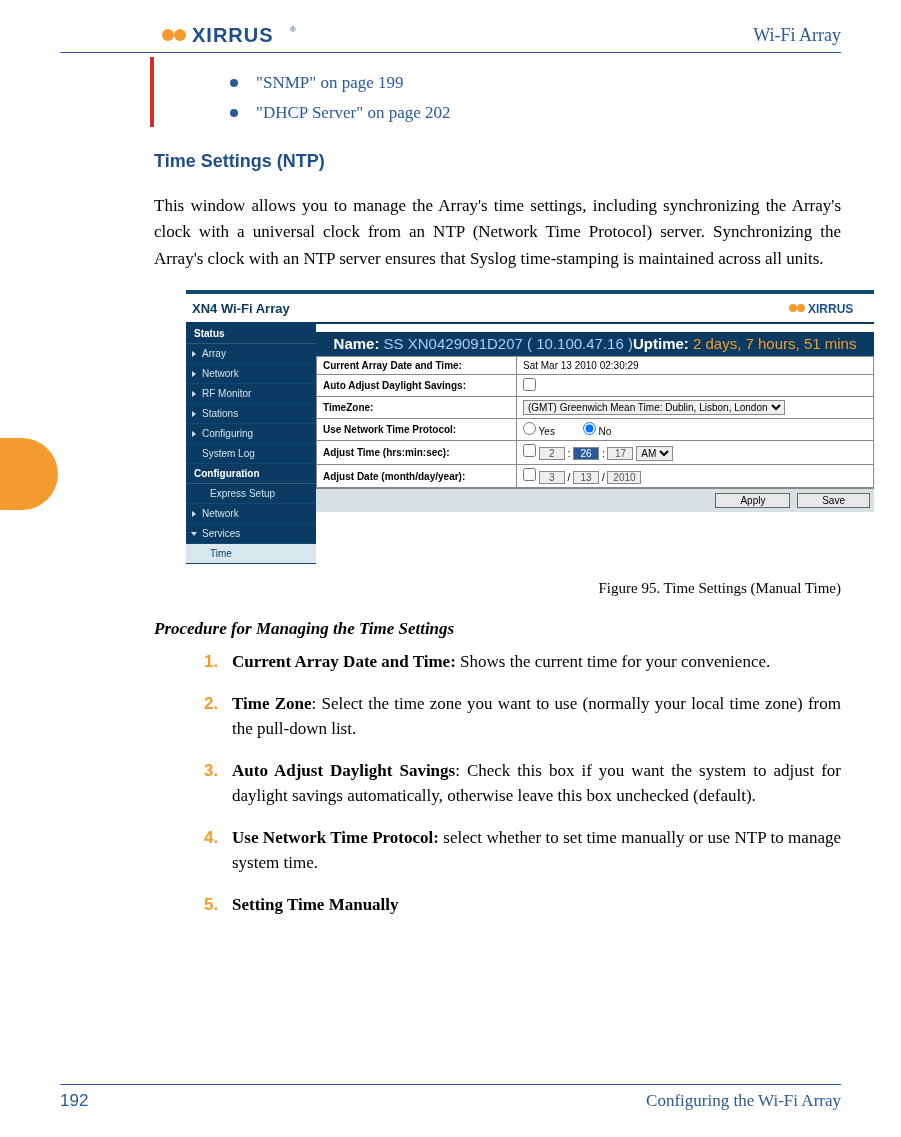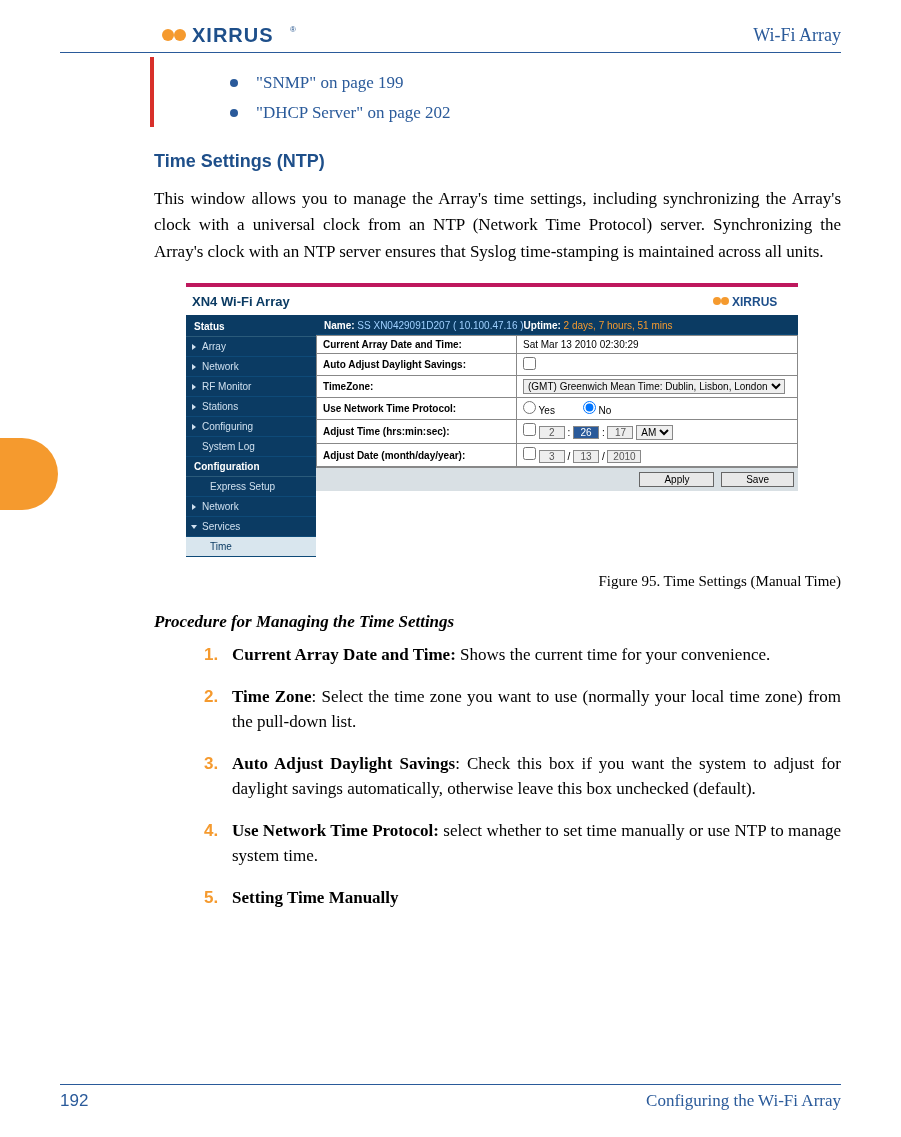--- a/index.html
+++ b/index.html
@@ -67,21 +67,21 @@
   .bullet-list a {
     color: #2a5a9a;
     text-decoration: none;
     font-size: 17px;
   }
   .section-heading {
     color: #1e4f8a;
     font-family: Arial, sans-serif;
     font-weight: bold;
     font-size: 18px;
-    margin-bottom: 14px;
+    margin-bottom: 21px;
     margin-left: -16px;
   }
   .body-text {
     font-size: 17px;
     line-height: 1.55;
     text-align: justify;
     margin-bottom: 18px;
     margin-left: -16px;
   }
   .orange-tab {
@@ -91,24 +91,24 @@
     width: 58px;
     height: 72px;
     background: #f59a2e;
     border-radius: 0 36px 36px 0;
   }
   
   .figure-wrap {
     margin: 0 0 14px 16px;
   }
   .fig-screenshot {
-    width: 612px;
+    width: 688px;
     font-family: Arial, sans-serif;
     font-size: 10px;
-    border-top: 4px solid #be185d;
+    border-top: 4px solid #0c4a6e;
   }
   .fig-top {
     background: #fff;
     display: flex;
     justify-content: space-between;
     align-items: center;
     padding: 6px 6px 6px 6px;
     border-bottom: 2px solid #0b3b63;
   }
   .fig-top .title { color: #0b3b63; font-weight: bold; font-size: 13px; }
@@ -148,24 +148,25 @@
     left: 5px; top: 8px;
     border-style: solid;
     border-width: 4px 3px 0 3px;
     border-color: #cfe0ef transparent transparent transparent;
   }
   .fig-main { flex: 1; background: #fff; }
   .fig-infobar {
     background: #0b3b63;
     color: #fff;
     display: flex;
-    justify-content: flex-start;
+    justify-content: center;
     padding: 3px 8px;
-    font-size: 10px;
+    font-size: 15px;
     border-bottom: 1px solid #0e4a78;
+    margin-top: 8px;
   }
   .fig-infobar .orange { color: #f59a2e; }
   .fig-infobar .blue { color: #9fd0ff; }
   .fig-table { width: 100%; border-collapse: collapse; }
   .fig-table td { border: 1px solid #888; padding: 3px 6px; vertical-align: middle; }
   .fig-table td.lbl { width: 200px; font-weight: bold; }
   .fig-table input[type=text] { width: 26px; font-size:10px; border:1px solid #888; text-align:center; background:#eee; color:#555;}
   .fig-table input.sel { background:#2a5a9a; color:#fff; }
   .fig-table select { font-size:10px; border:1px solid #888; }
   .fig-btnrow { text-align: right; padding: 4px; background:#d9e0e4; border-top:1px solid #888;}

